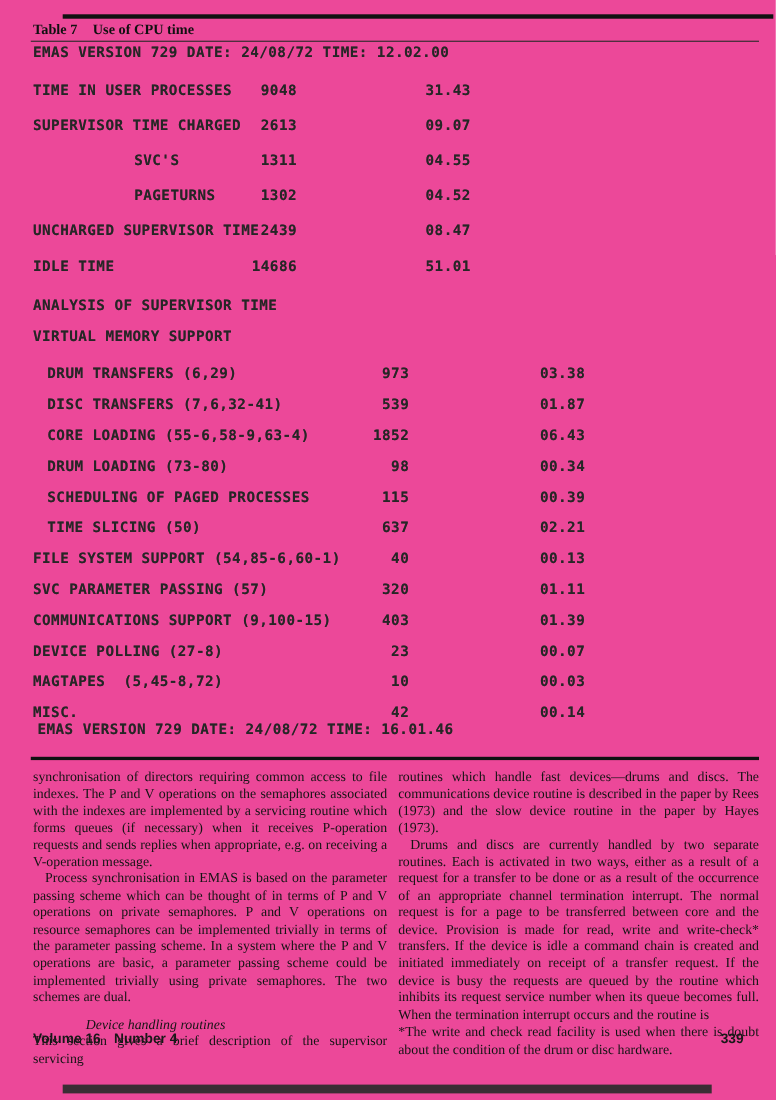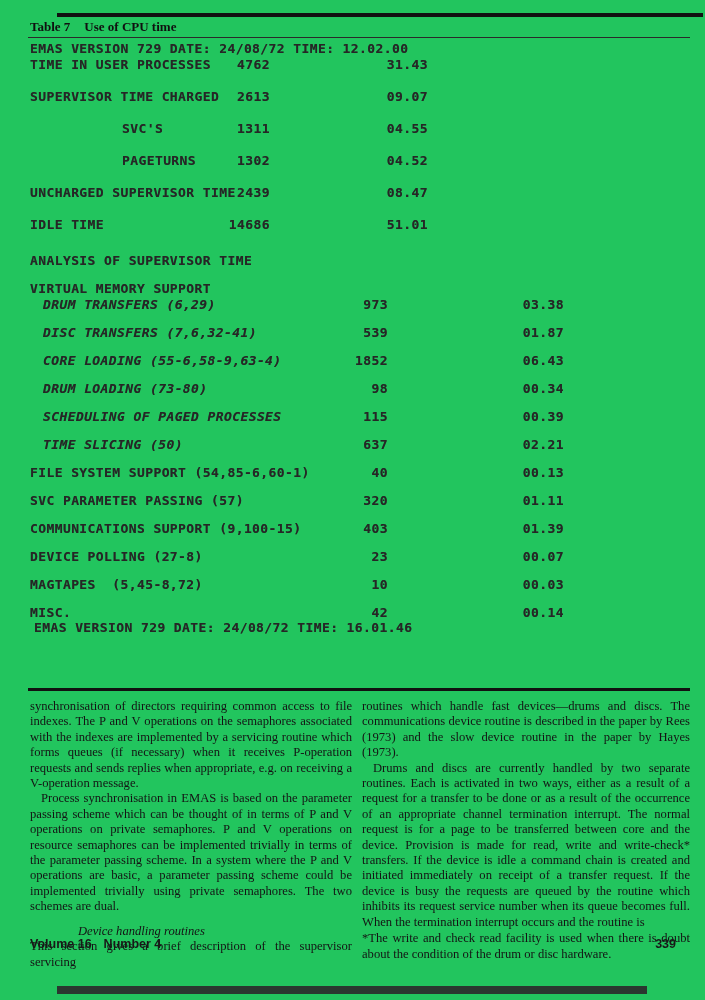--- a/index.html
+++ b/index.html
@@ -1,18 +1,18 @@
 <!DOCTYPE html>
 <html><head>
 <meta charset="utf-8">
 <style>
   html,body{margin:0;padding:0;}
   #page{
     position:relative; width:705px; height:1000px;
-    background:#22c55e; overflow:hidden;
+    background:#ec4899; overflow:hidden;
     font-family:"Liberation Serif", serif; color:#161616;
   }
   
   .rule{position:absolute; background:#111;}
   #top-rule{left:57px; top:13px; width:646px; height:4px;}
   #caption-rule{left:28px; top:37px; width:662px; height:1px; background:#2a2a2a;}
   
   #caption{position:absolute; left:30px; top:19px; font-weight:700; font-size:13px; color:#101010;}
   #caption .gap{display:inline-block; width:14px;}
   
@@ -23,24 +23,24 @@
     color:#262626; white-space:pre; text-shadow:0 0 0.5px rgba(40,40,40,.55);
   }
   .trow{display:flex;}
   .trow .cell{display:block;}
   .trow .label{flex:none;}
   .trow .val{flex:none; text-align:right;}
   .trow .pct{flex:none; text-align:right;}
   .secA .label{width:195px;}  .secA .val{width:45px;}  .secA .pct{width:158px;text-align:right;}
   .secA .label.ind{padding-left:92px; width:103px;}
   .secB .label{width:302px;}  .secB .val{width:40px;}  .secB .pct{width:160px;}
-  .secB .label.ind{padding-left:13px; width:289px;font-style:italic;}
+  .secB .label.ind{padding-left:13px; width:289px;}
   .secA.trow{margin-top:17px;}
-  .secB.trow{margin-top:13px;gap:16px;}
-  .trow.tight{margin-top:1px;}
+  .secB.trow{margin-top:13px;}
+  .trow.tight{margin-top:19px;}
   #table-header-line{margin-top:0;}
   #analysis-heading{margin-top:21px;}
   #table-footer-line{padding-left:4px;}
   #table-bottom-rule{left:28px; top:688px; width:662px; height:3px;}
   
   .col{position:absolute; top:699px; text-align:justify; font-size:12.6px; line-height:15.4px; color:#141414;}
   #col-left{left:30px; width:322px;}
   #col-right{left:362px; width:328px;}
   .col p{margin:0; padding:0;}
   .col p.indent{text-indent:11px;}
@@ -63,21 +63,21 @@
 
   <div id="caption">
     <span>Table 7</span><span class="gap"></span><span>Use of CPU time</span>
   </div>
 
   <div id="caption-rule" class="rule"></div>
 
   <div id="cpu-table">
     <div id="table-header-line" class="mono">EMAS VERSION 729 DATE: 24/08/72 TIME: 12.02.00</div>
     <div id="summary-rows">
-        <div class="trow mono secA tight"><span class="cell label">TIME IN USER PROCESSES</span><span class="cell val">4762</span><span class="cell pct">31.43</span></div>
+        <div class="trow mono secA tight"><span class="cell label">TIME IN USER PROCESSES</span><span class="cell val">9048</span><span class="cell pct">31.43</span></div>
         <div class="trow mono secA"><span class="cell label">SUPERVISOR TIME CHARGED</span><span class="cell val">2613</span><span class="cell pct">09.07</span></div>
         <div class="trow mono secA"><span class="cell label ind">SVC'S</span><span class="cell val">1311</span><span class="cell pct">04.55</span></div>
         <div class="trow mono secA"><span class="cell label ind">PAGETURNS</span><span class="cell val">1302</span><span class="cell pct">04.52</span></div>
         <div class="trow mono secA"><span class="cell label">UNCHARGED SUPERVISOR TIME</span><span class="cell val">2439</span><span class="cell pct">08.47</span></div>
         <div class="trow mono secA"><span class="cell label">IDLE TIME</span><span class="cell val">14686</span><span class="cell pct">51.01</span></div>
       </div>
     <div id="analysis-heading" class="mono">ANALYSIS OF SUPERVISOR TIME</div>
     <div id="analysis-rows">
         <div class="trow mono secB"><span class="cell label">VIRTUAL MEMORY SUPPORT</span><span class="cell val"></span><span class="cell pct"></span></div>
         <div class="trow mono secB tight"><span class="cell label ind">DRUM TRANSFERS (6,29)</span><span class="cell val">973</span><span class="cell pct">03.38</span></div>

